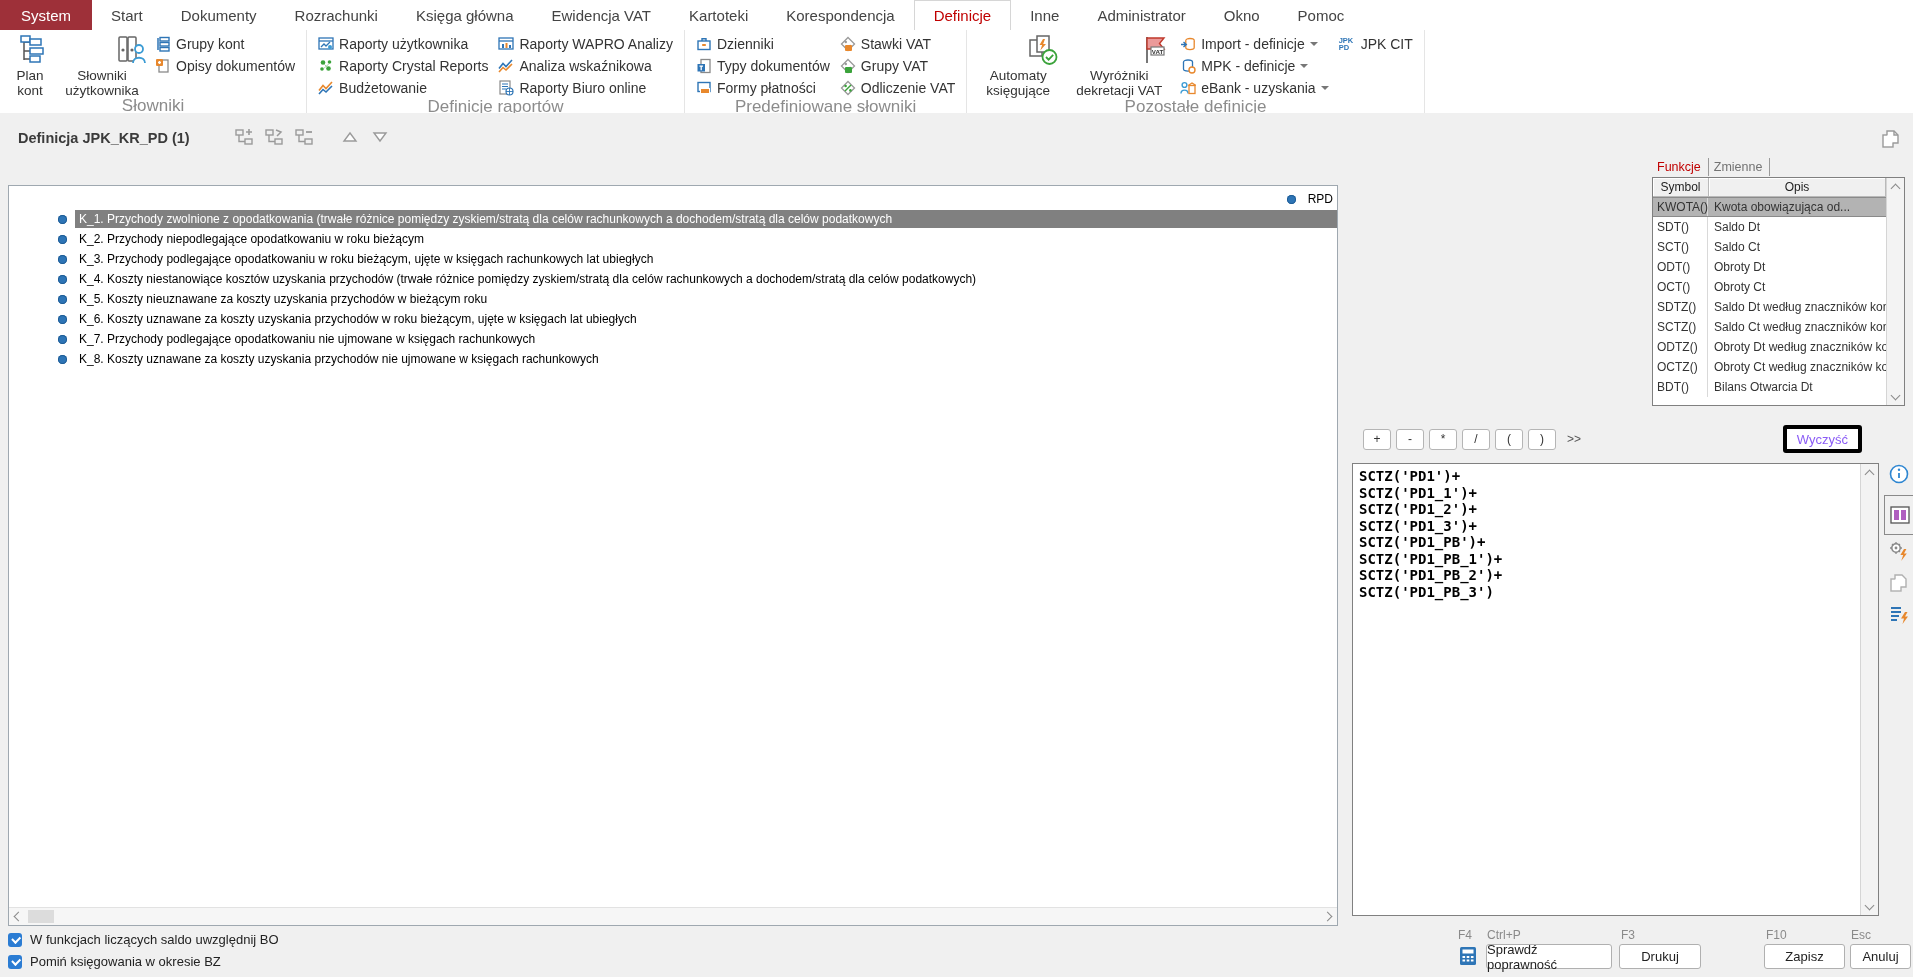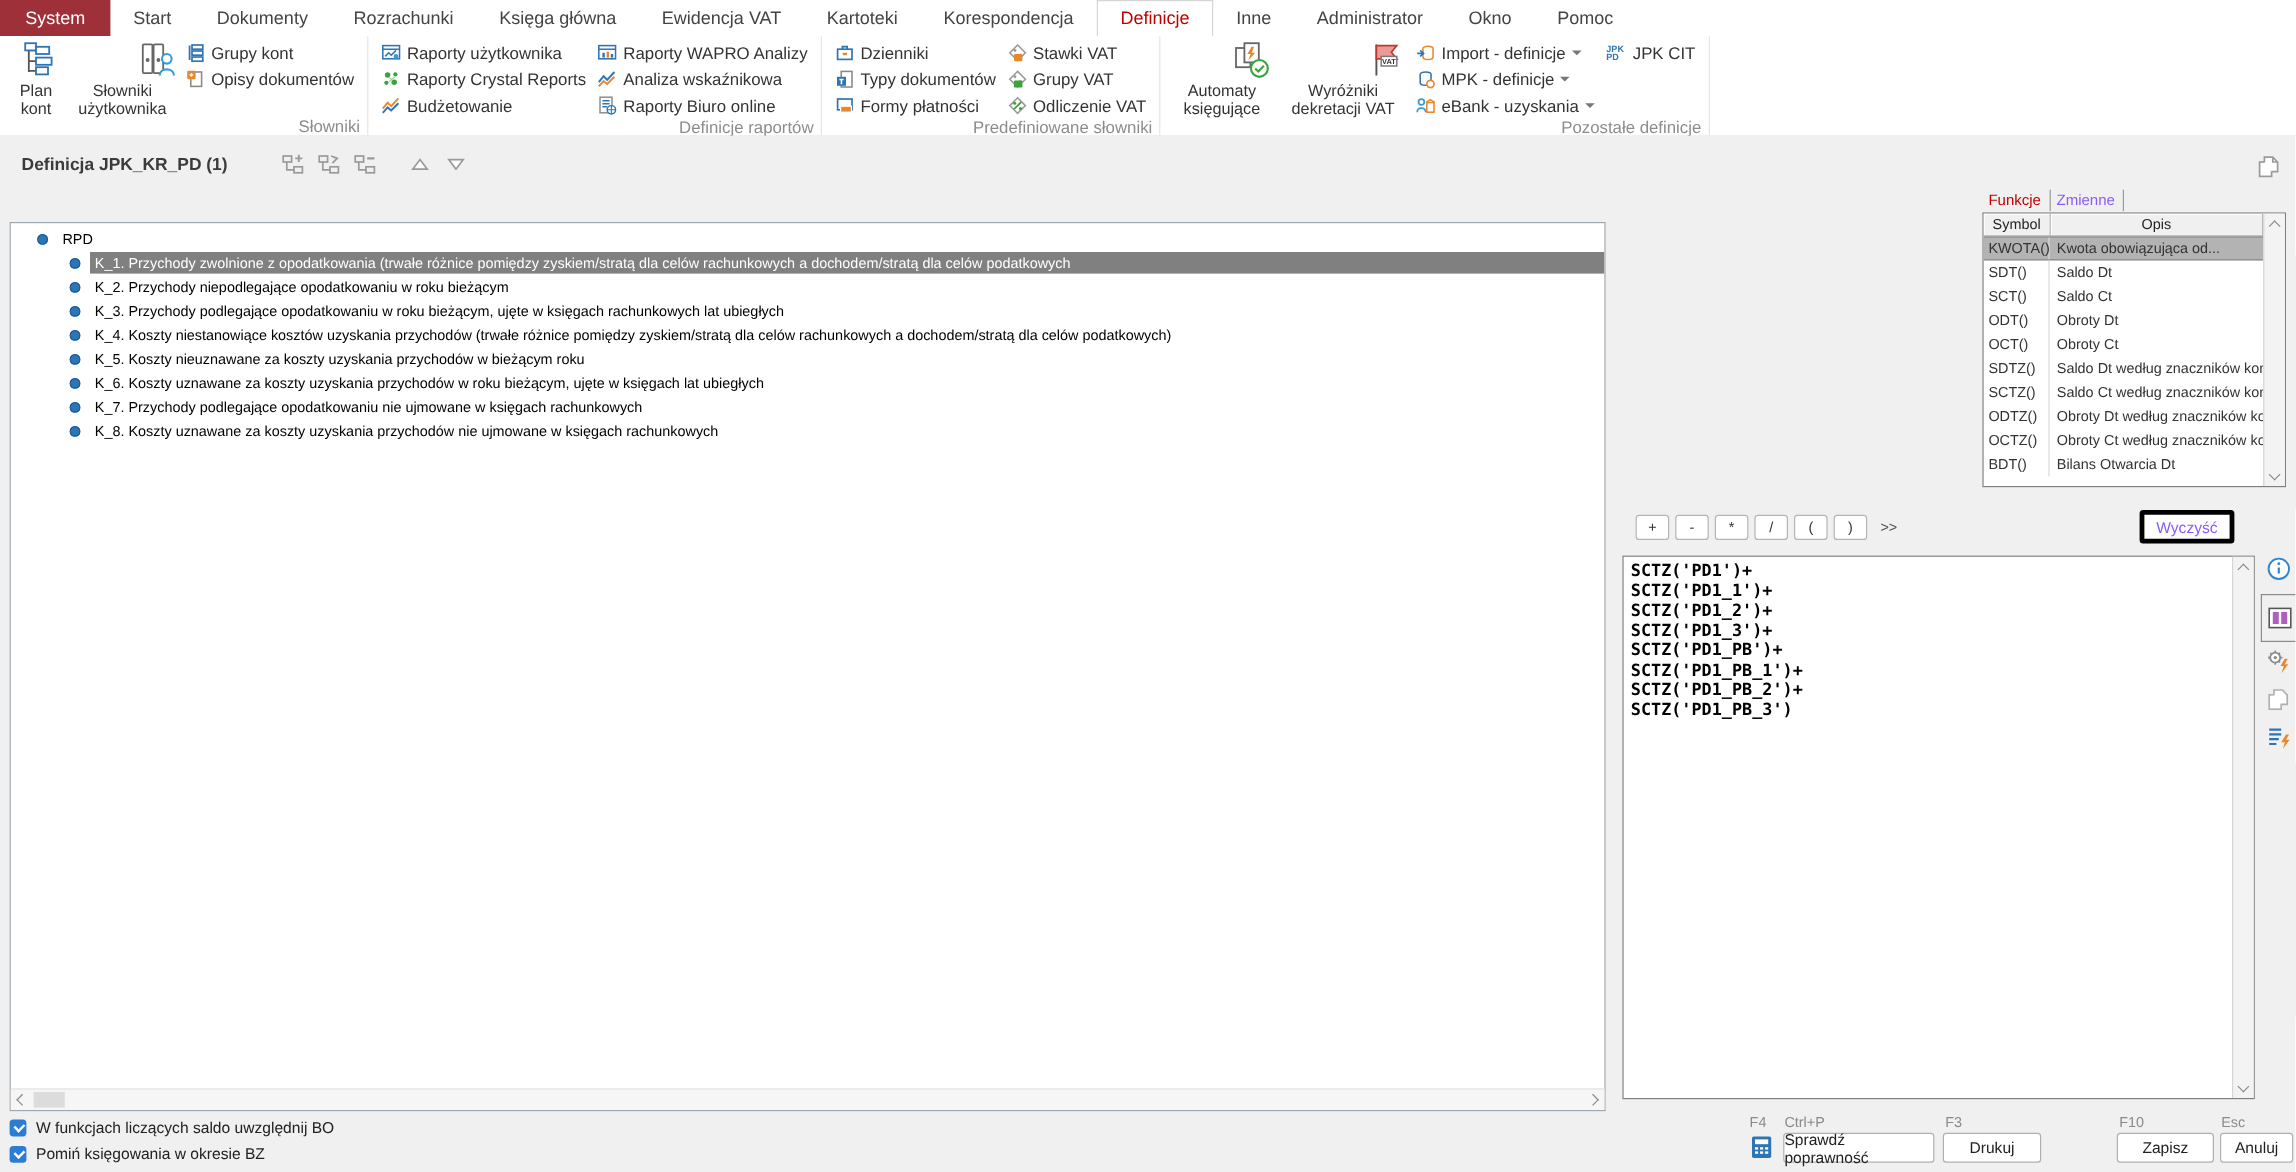--- a/index.html
+++ b/index.html
@@ -10,21 +10,21 @@
   .tabbar{position:absolute;left:0;top:0;width:1913px;height:30px;display:flex;align-items:stretch;background:#fff;}
   .mtab{display:flex;align-items:center;padding:0 19px;font-size:15px;color:#444;cursor:default;}
   .mtab.system{background:#9e3039;color:#fff;padding:0 21px;}
   .mtab.active{color:#c00000;border:1px solid #d6d6d6;border-bottom:none;background:#fff;}
 
   
   .ribbon{position:absolute;left:0;top:30px;width:1913px;height:83px;background:#fff;
     border-bottom:1px solid #dcdcdc;display:flex;}
   .rgroup{position:relative;display:flex;flex-direction:column;border-right:1px solid #e5e5e5;padding:0 6px;}
   .rg-content{display:flex;flex:1;align-items:flex-start;padding-top:3px;}
-  .rg-label{height:17px;text-align:right;font-size:14px;color:#8c8c8c;line-height:15px;}
+  .rg-label{height:17px;text-align:center;font-size:17px;color:#8c8c8c;line-height:15px;}
   .bigbtn{display:flex;flex-direction:column;align-items:flex-end;margin:1px 4px 0 4px;cursor:pointer;}
   .bigbtn .biglbl{font-size:13.5px;color:#333;text-align:center;line-height:15px;margin-top:2px;}
   .bic{width:32px;height:32px;}
   .smallcol{display:flex;flex-direction:column;margin:0 5px;}
   .smallbtn{display:flex;align-items:center;height:22px;font-size:14px;color:#333;white-space:nowrap;cursor:pointer;}
   .sic{width:16px;height:16px;margin-right:5px;flex:0 0 16px;}
   .caret{width:0;height:0;border-left:4px solid transparent;border-right:4px solid transparent;
     border-top:4px solid #777;margin-left:5px;}
   .jpkic{display:inline-flex;flex-direction:column;width:18px;margin-right:4px;font-weight:bold;
     font-size:7.5px;line-height:7.5px;color:#2e75b6;letter-spacing:0;}
@@ -34,38 +34,38 @@
 
   .page-title{position:absolute;left:18px;top:130px;font-size:14.5px;font-weight:bold;color:#3b3b3b;}
   .node-toolbar{position:absolute;left:234px;top:127px;display:flex;align-items:center;gap:10px;}
   .tbic{width:20px;height:20px;cursor:pointer;}
   .corner-copy{position:absolute;left:1880px;top:128px;width:22px;height:22px;cursor:pointer;}
 
   
   .treepanel{position:absolute;left:8px;top:185px;width:1330px;height:741px;background:#fff;
     border:1px solid #9fa8b0;box-sizing:border-box;display:flex;flex-direction:column;}
   .treerows{flex:1;padding-top:3px;overflow:hidden;}
-  .trow{display:flex;align-items:center;height:20px;font-size:12px;color:#000;cursor:default;}
+  .trow{display:flex;align-items:center;height:20px;font-size:12px;color:#000;cursor:default;justify-content:flex-end;}
   .trow .bullet{width:9px;height:9px;border-radius:50%;background:#2e75b6;box-shadow:inset 0 0 0 1px #1f5d96;flex:0 0 9px;}
   .trow.root{padding-left:22px;}
   .trow.child{padding-left:49px;}
   .tlabel{margin-left:8px;flex:1;padding:2px 4px;line-height:14px;white-space:nowrap;overflow:hidden;}
   .trow.sel .tlabel{background:#808080;color:#fff;}
   .hscroll{height:17px;border-top:1px solid #e2e2e2;background:#f6f6f6;display:flex;align-items:center;flex:0 0 17px;}
   .hscroll .thumb{width:26px;height:13px;background:#dcdcdc;margin-left:2px;}
   .sbarrow{width:17px;height:17px;display:flex;align-items:center;justify-content:center;cursor:pointer;}
   .chev{display:inline-block;width:6px;height:6px;border-left:1.6px solid #8a8a8a;border-bottom:1.6px solid #8a8a8a;}
   .chev.l{transform:rotate(45deg);margin-left:2px;}
   .chev.r{transform:rotate(225deg);margin-right:2px;}
   .chev.u{transform:rotate(135deg);margin-top:3px;}
   .chev.d{transform:rotate(-45deg);margin-bottom:3px;}
 
   
   .fp-tabs{position:absolute;left:1652px;top:157px;display:flex;font-size:12.5px;height:19px;align-items:flex-end;}
-  .fp-tab{padding:2px 7px 2px 5px;border-right:1px solid #9a9a9a;color:#8b5cf6;cursor:pointer;}
+  .fp-tab{padding:2px 7px 2px 5px;border-right:1px solid #9a9a9a;color:#737373;cursor:pointer;}
   .fp-tab.active{color:#c00000;}
   .ftable{position:absolute;left:1652px;top:177px;width:253px;height:229px;background:#fff;
     border:1px solid #808080;box-sizing:border-box;display:flex;}
   .fmain{flex:1;display:flex;flex-direction:column;overflow:hidden;}
   .fhead{display:flex;height:19px;flex:0 0 19px;background:#f0f0f0;font-size:12px;color:#222;}
   .fhead span{display:flex;align-items:center;justify-content:center;
     border-right:1px solid #b9b9b9;border-bottom:1px solid #b9b9b9;box-shadow:inset 1px 1px 0 #fff;}
   .fh-sym{width:55px;flex:0 0 55px;}
   .fh-op{flex:1;}
   .frow{display:flex;height:20px;flex:0 0 20px;font-size:12px;align-items:center;cursor:default;}

